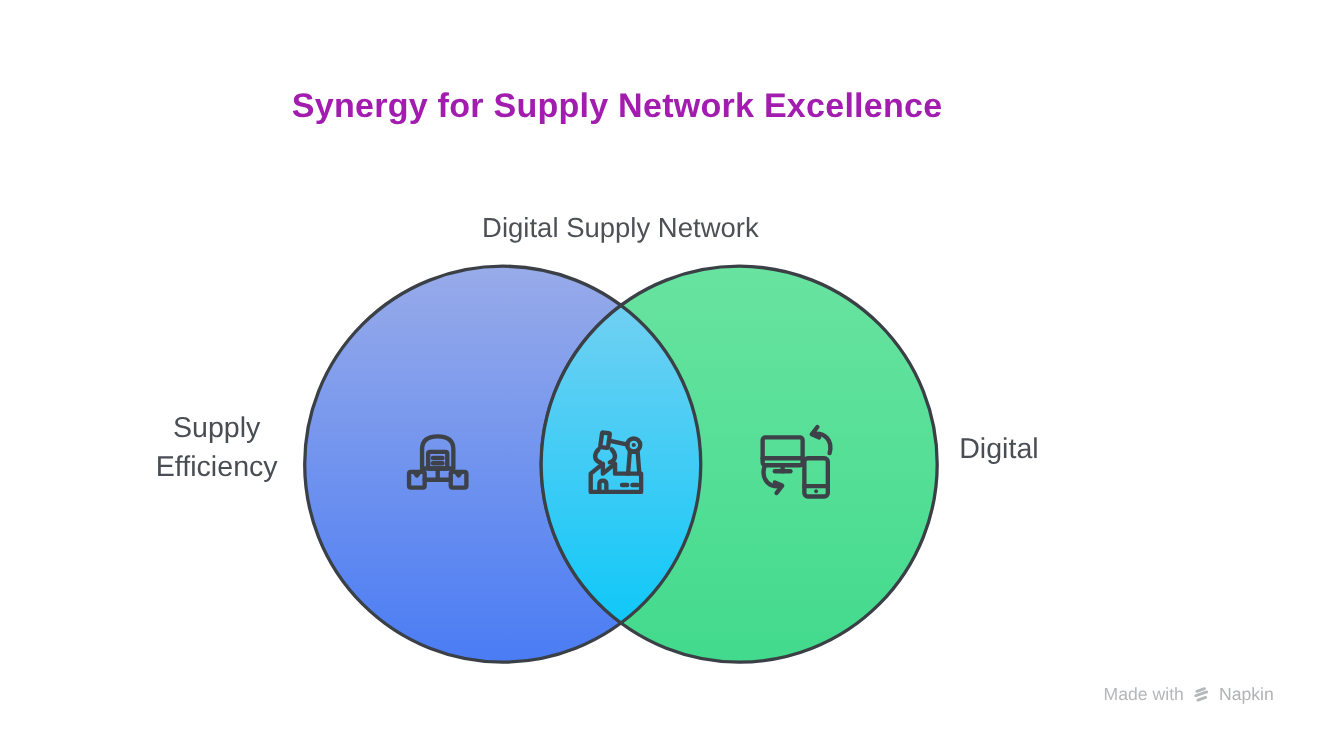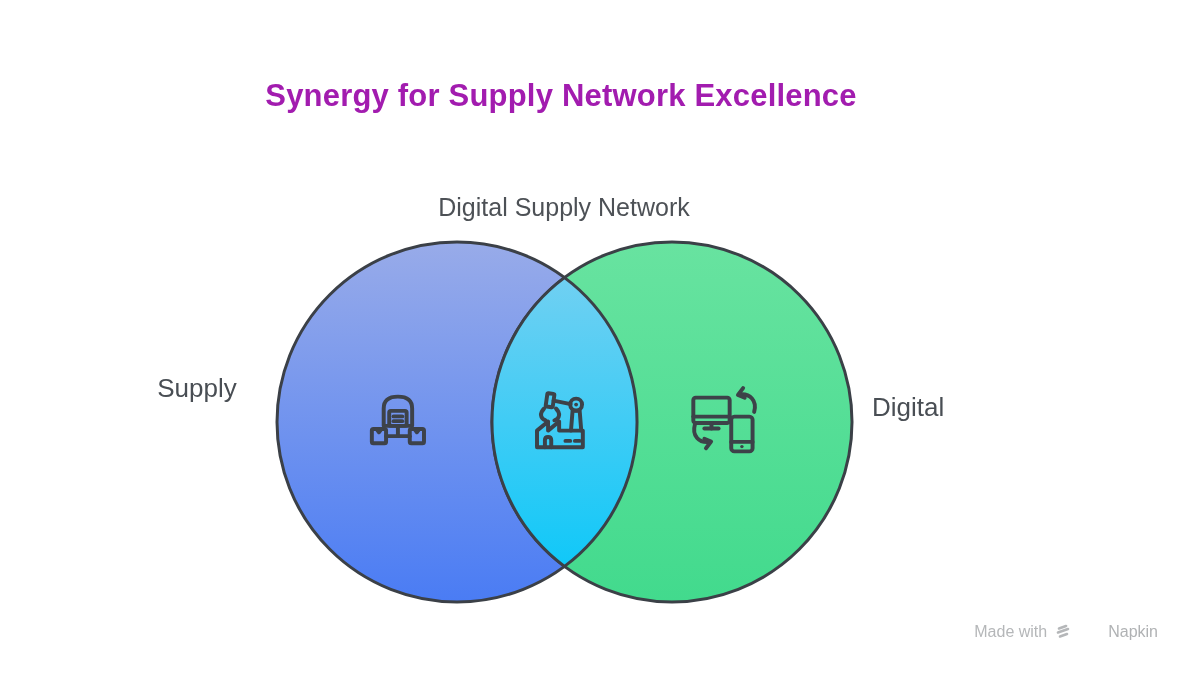--- a/index.html
+++ b/index.html
@@ -28,33 +28,34 @@
   .side-label span{display:block;}
   .venn-svg{position:absolute;left:0;top:0;}
   .ic path,.ic rect,.ic circle,.ic polyline{
     fill:none;stroke-width:5;stroke-linecap:round;stroke-linejoin:round;
   }
   .ic .dot{fill:#3d4249;stroke:none;}
   .watermark{
     position:absolute;top:623px;right:42px;display:flex;align-items:flex-end;gap:7px;
     font-size:16px;color:#b5b7b9;
   }
-  .watermark .brand{color:#b0b2b4;margin-left:29px;}
+  .watermark .brand{color:#b0b2b4;}
   .napkin-logo{display:block;}
   .napkin-logo path{fill:none;stroke:#b5b7b9;stroke-width:2.6;stroke-linecap:round;stroke-linejoin:round;}
 </style>
 </head>
 <body>
 
 <div class="title">Synergy for Supply Network Excellence</div>
 
 <div class="intersection-label">Digital Supply Network</div>
 
 <div class="side-label left">
   <span>Supply</span>
+  <span>Efficiency</span>
 </div>
 
 <div class="side-label right">
   <span>Digital</span>
 </div>
 
 <svg class="venn-svg" width="1200" height="675" viewBox="0 0 1200 675">
   <defs>
     <linearGradient id="gradBlue" x1="0" y1="0" x2="0" y2="1">
       <stop offset="0" stop-color="#98ABE9"></stop>

